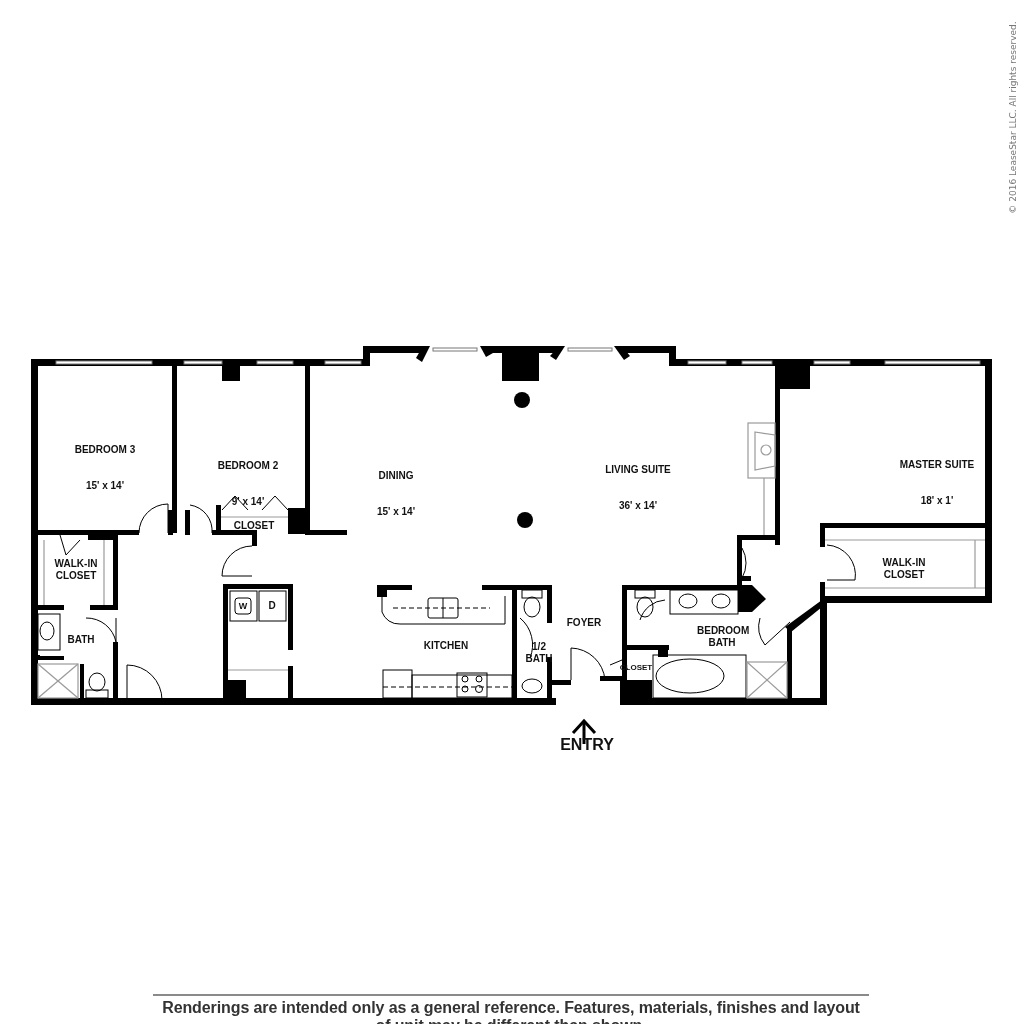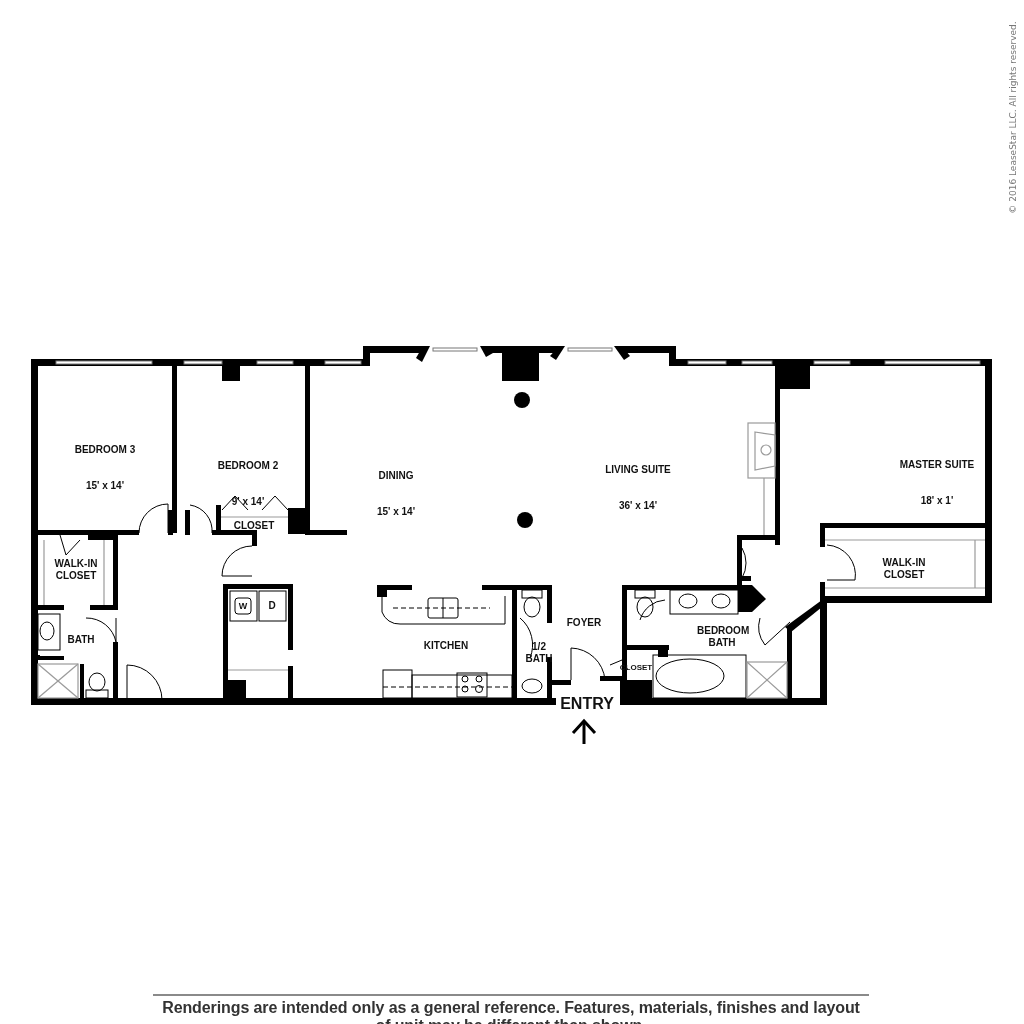--- a/index.html
+++ b/index.html
@@ -6,21 +6,21 @@
   body { width:1024px; height:1024px; position:relative; overflow:hidden; font-family:"Liberation Sans", sans-serif; }
   #plan { position:absolute; left:0; top:0; width:1024px; height:1024px; }
   .wall { fill:#000; }
   .thin { stroke:#000; stroke-width:1; fill:none; }
   .gray { stroke:#9a9a9a; stroke-width:1.2; fill:none; }
   .win { fill:#fff; stroke:#777; stroke-width:1; }
   .label { position:absolute; font-weight:bold; font-size:10px; color:#111; text-align:center; line-height:12px; white-space:pre; }
   #copyright { position:absolute; left:1008px; top:10px; transform-origin:0 0; transform: rotate(-90deg) translate(-215px, 0); font-family:"DejaVu Sans", sans-serif; font-size:9px; color:#777; white-space:nowrap; width:215px; text-align:center; }
   #disclaimer-line { position:absolute; left:153px; top:994px; width:716px; height:2px; background:#8a8a8a; }
   #disclaimer { position:absolute; left:153px; top:999px; width:716px; text-align:center; font-family:"Liberation Sans", sans-serif; font-size:16px; font-weight:bold; color:#333; letter-spacing:-0.1px; }
-  #entry-label { position:absolute; left:555px; top:695px; width:64px; text-align:center; font-size:16px; font-weight:bold; color:#111; }
+  #entry-label { position:absolute; left:555px; top:736px; width:64px; text-align:center; font-size:16px; font-weight:bold; color:#111; }
 </style>
 </head>
 <body>
 
 <svg id="plan" viewBox="0 0 1024 1024" xmlns="http://www.w3.org/2000/svg">
 
   <g>
     <rect class="wall" x="31" y="359" width="280" height="7"></rect>
     <rect class="wall" x="31" y="359" width="7" height="346"></rect>
     <rect class="wall" x="31" y="698" width="525" height="7"></rect>

